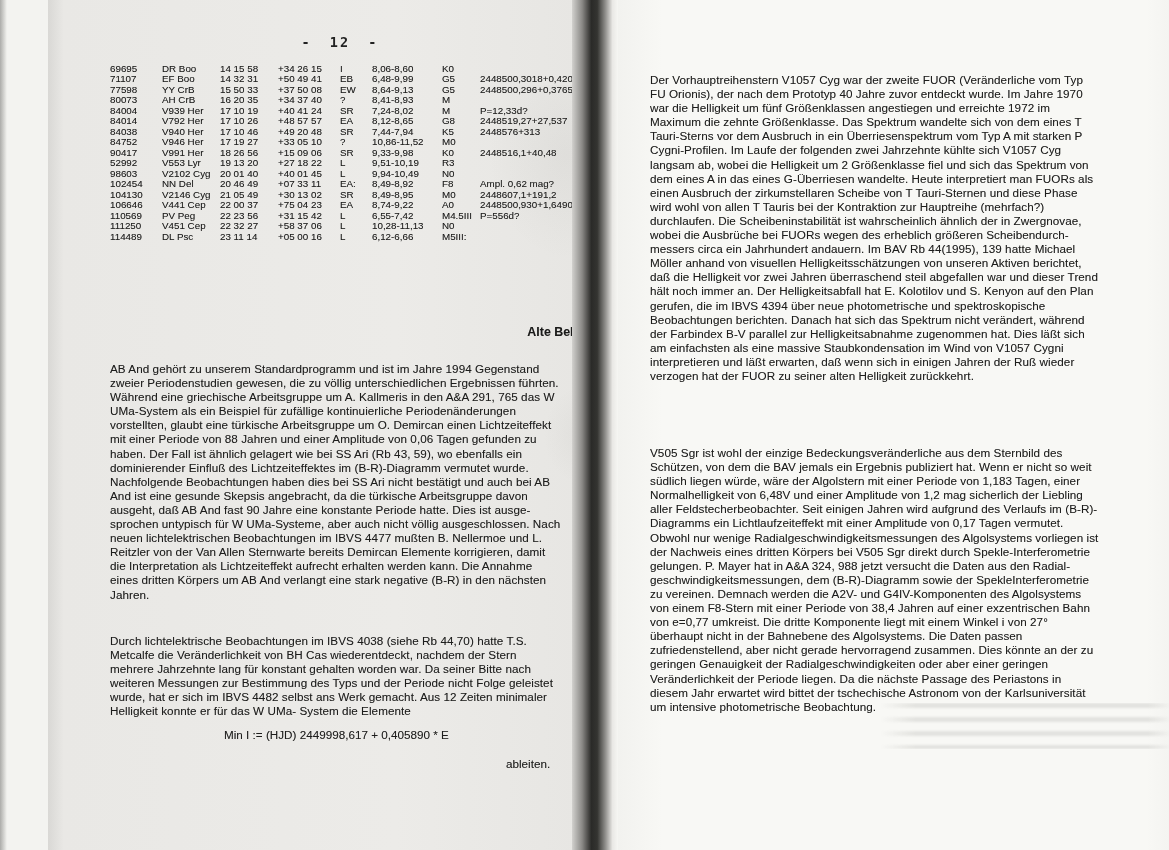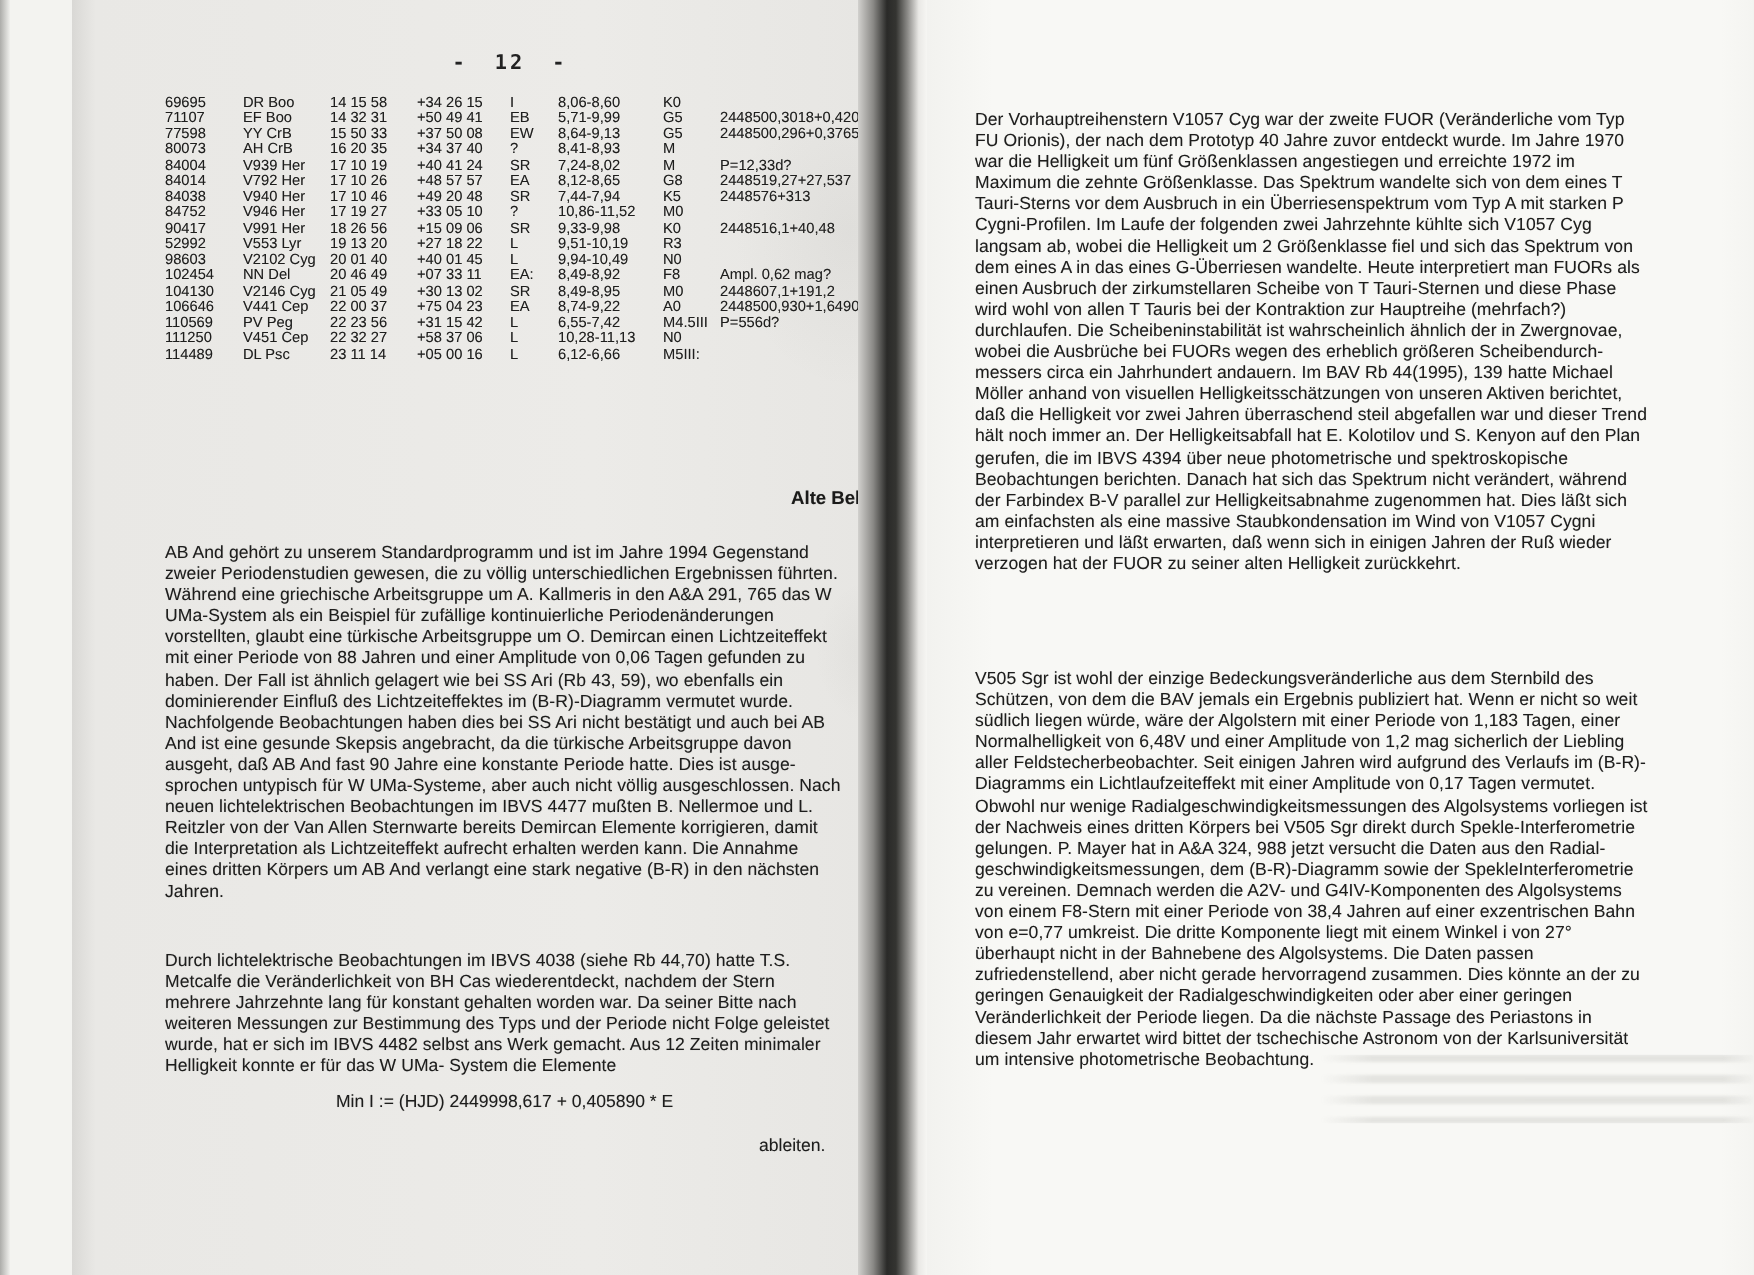--- a/index.html
+++ b/index.html
@@ -69,21 +69,21 @@
           <span class="tcell">K0</span>
           <span class="tcell"></span>
           <span class="tcell"></span>
         </div>
         <div class="trow">
           <span class="tcell">71107</span>
           <span class="tcell">EF Boo</span>
           <span class="tcell">14 32 31</span>
           <span class="tcell">+50 49 41</span>
           <span class="tcell">EB</span>
-          <span class="tcell">5,71-9,99</span>
+          <span class="tcell">6,48-9,99</span>
           <span class="tcell">G5</span>
           <span class="tcell">2448500,3018+0,420512</span>
           <span class="tcell"></span>
         </div>
         <div class="trow">
           <span class="tcell">77598</span>
           <span class="tcell">YY CrB</span>
           <span class="tcell">15 50 33</span>
           <span class="tcell">+37 50 08</span>
           <span class="tcell">EW</span>

